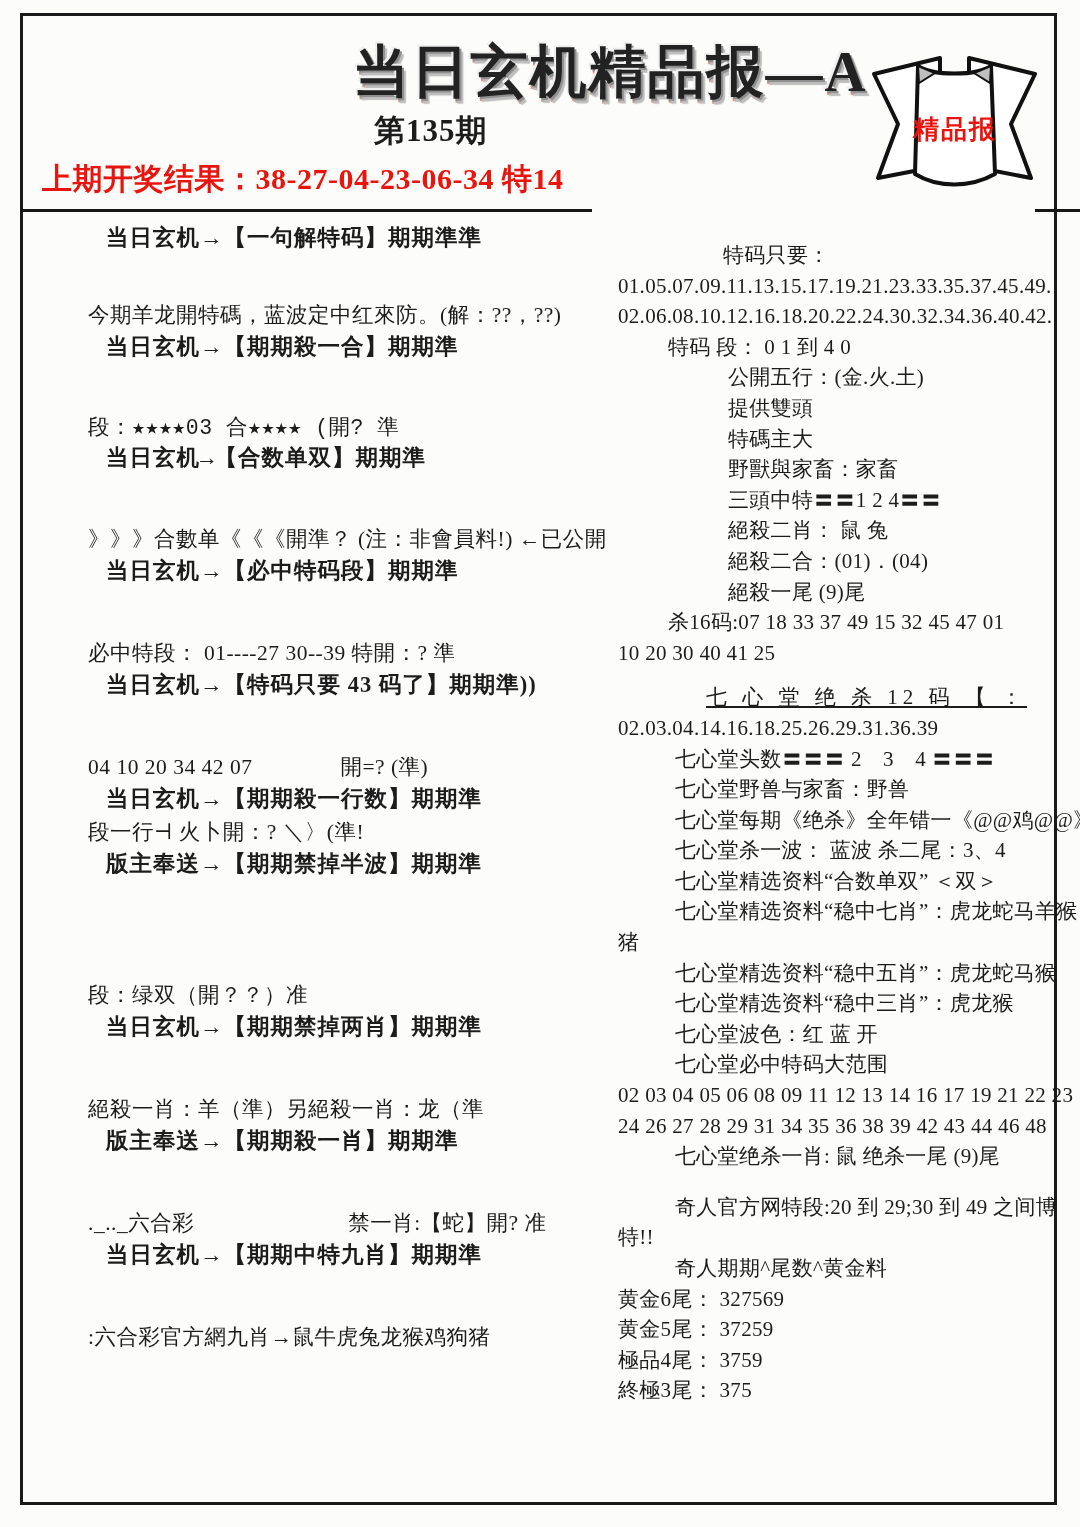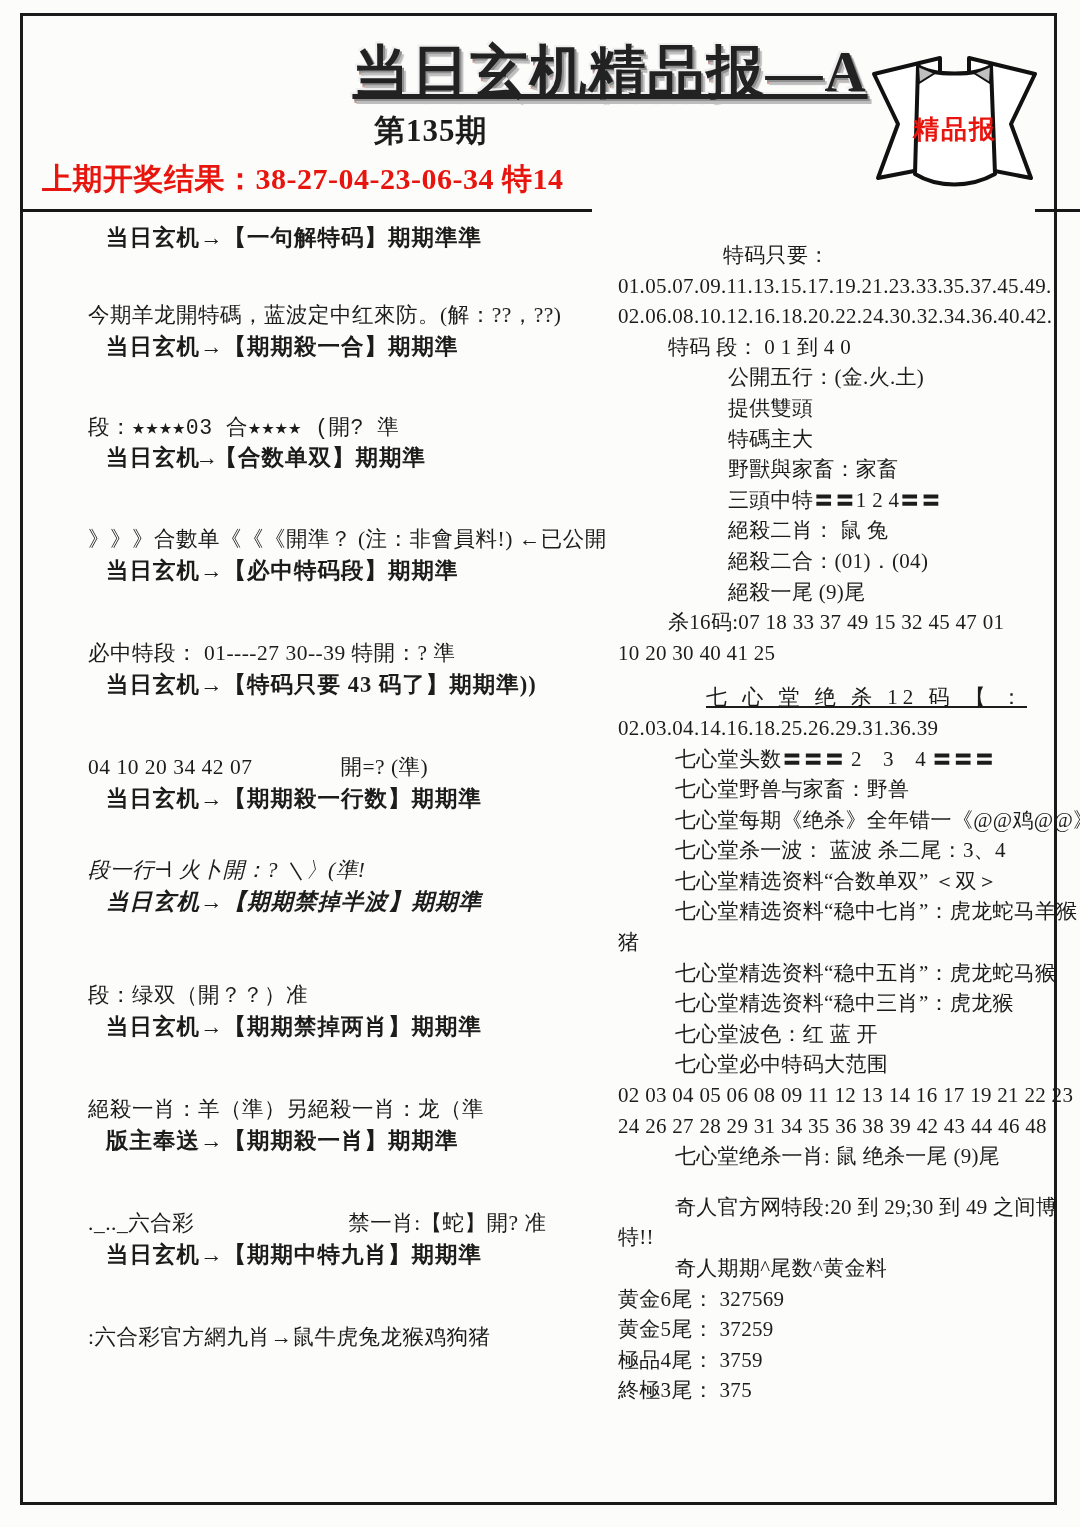--- a/index.html
+++ b/index.html
@@ -7,42 +7,41 @@
     position:relative;width:1080px;height:1527px;background:#fcfcfa;
     font-family:"Liberation Serif","DejaVu Serif",serif;color:#1c1c1c;
     overflow:hidden;
   }
   .frame{position:absolute;left:20px;top:13px;width:1031px;height:1486px;border:3px solid #1a1a1a;}
   .masthead{
     position:absolute;left:330px;top:34px;width:560px;text-align:center;
     font-size:57px;font-weight:bold;letter-spacing:2px;color:#222;
     text-shadow:-2px -2px 0 #efefef, 2px 2px 0 #8f8f8f, 4px 5px 1px #bdbdbd, 2px 4px 0 rgba(190,60,50,.55);
     white-space:nowrap;
-    text-decoration:underline;
   }
   .issue{position:absolute;left:374px;top:110px;font-size:31px;font-weight:600;letter-spacing:1px;}
   .lastdraw{position:absolute;left:42px;top:159px;font-size:30px;font-weight:bold;letter-spacing:.5px;white-space:nowrap;}
   .divider{position:absolute;top:209px;height:3px;background:#171717;}
   .divider.main{left:20px;width:572px;}
   .divider.stub{left:1035px;width:45px;}
   .stamp{position:absolute;left:852px;top:46px;width:205px;height:152px;}
   .sec{position:absolute;left:88px;width:540px;}
   .l1{font-size:21.5px;line-height:31px;letter-spacing:.5px;white-space:nowrap;}
   .l2{font-size:22.5px;line-height:31px;font-weight:bold;margin-left:18px;letter-spacing:1px;white-space:nowrap;}
   .rcol{position:absolute;left:618px;top:240px;width:445px;font-size:21px;line-height:30.6px;letter-spacing:.3px;}
   .rcol div{white-space:nowrap;}
   .ml50{margin-left:50px;}
   .ml57{margin-left:57px;}
   .ml88{margin-left:88px;letter-spacing:5px;text-decoration:underline;}
   .ml105{margin-left:105px;}
   .ml110{margin-left:110px;}
   .gap14{margin-top:14px;}
   .gap20{margin-top:20px;}
   .t222{top:222px;}.t300{top:300px;}.t413{top:413px;font-family:Liberation Mono, monospace;}.t524{top:524px;}.t638{top:638px;}
-  .t752{top:752px;}.t865{top:855px;font-style:italic;}.t980{top:980px;}.t1094{top:1094px;}.t1208{top:1208px;}.t1322{top:1322px;}
+  .t752{top:752px;}.t865{top:817px;}.t980{top:980px;}.t1094{top:1094px;}.t1208{top:1208px;}.t1322{top:1322px;}
 </style>
 </head>
 <body>
 
 <div class="page">
 
   <div class="frame"></div>
 
   <div class="masthead">当日玄机精品报—A</div>
   <div class="issue">第135期</div>
@@ -78,21 +77,21 @@
   <div class="sec t638">
     <div class="l1">必中特段：  01----27 30--39 特開：? 準</div>
     <div class="l2">当日玄机→【特码只要 43 码了】期期準))</div>
   </div>
   <div class="sec t752">
     <div class="l1">04 10 20 34 42 07　　　　開=? (準)</div>
     <div class="l2">当日玄机→【期期殺一行数】期期準</div>
   </div>
   <div class="sec t865">
     <div class="l1">段一行⊣ 火卜開：?  ＼〉(準!</div>
-    <div class="l2">当日玄机→【期期禁掉半波】期期準</div>
+    <div class="l2">版主奉送→【期期禁掉半波】期期準</div>
   </div>
   <div class="sec t980">
     <div class="l1">段：绿双（開？？）准</div>
     <div class="l2">当日玄机→【期期禁掉两肖】期期準</div>
   </div>
   <div class="sec t1208">
     <div class="l1">._.._六合彩　　　　　　　禁一肖:【蛇】開? 准</div>
     <div class="l2">当日玄机→【期期中特九肖】期期準</div>
   </div>
   <div class="sec t1094">

